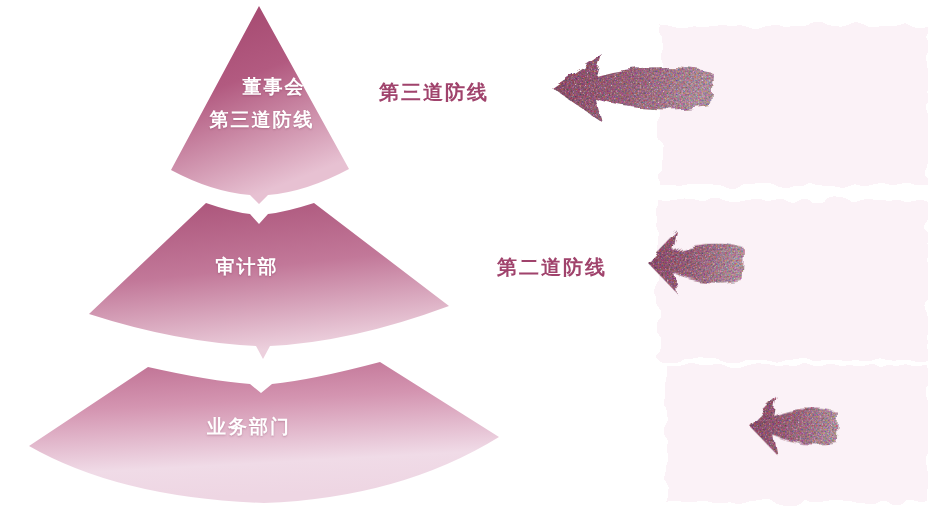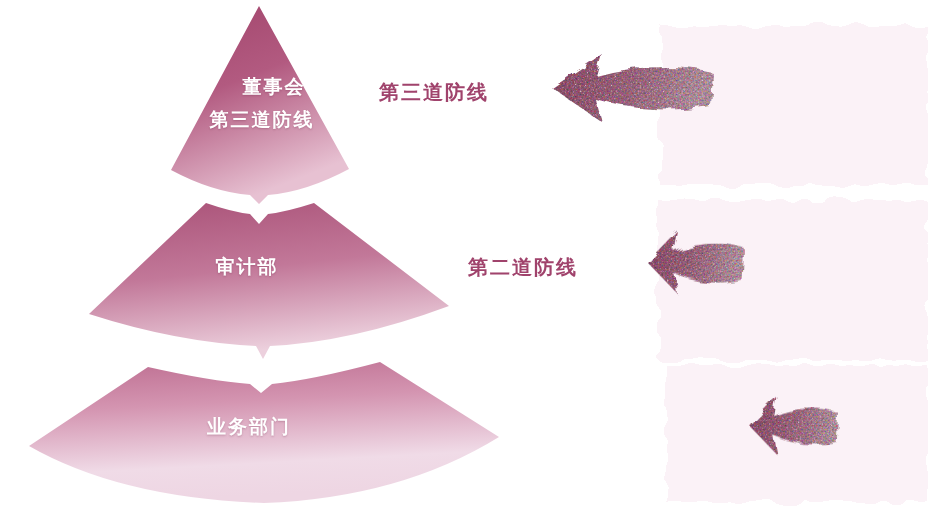--- a/index.html
+++ b/index.html
@@ -94,15 +94,15 @@
       <use href="#arrowShape" transform="translate(750,394) scale(0.55,0.85)" fill="url(#gArrow)"></use>
     </g>
   </svg>
 
   <div class="tier-label" style="left:209px;top:74px;width:130px;">董事会</div>
   <div class="tier-label" style="left:182px;top:107px;width:160px;">第三道防线</div>
   <div class="tier-label" style="left:170px;top:414px;width:158px;">业务部门</div>
   <div class="tier-label" style="left:182px;top:254px;width:130px;">审计部</div>
 
   <div class="defense-label" style="left:379px;top:79px;">第三道防线</div>
-  <div class="defense-label" style="left:468px;top:254px;">第二道防线</div>
+  <div class="defense-label" style="left:497px;top:254px;">第二道防线</div>
 
 </div>
 
 </body></html>

